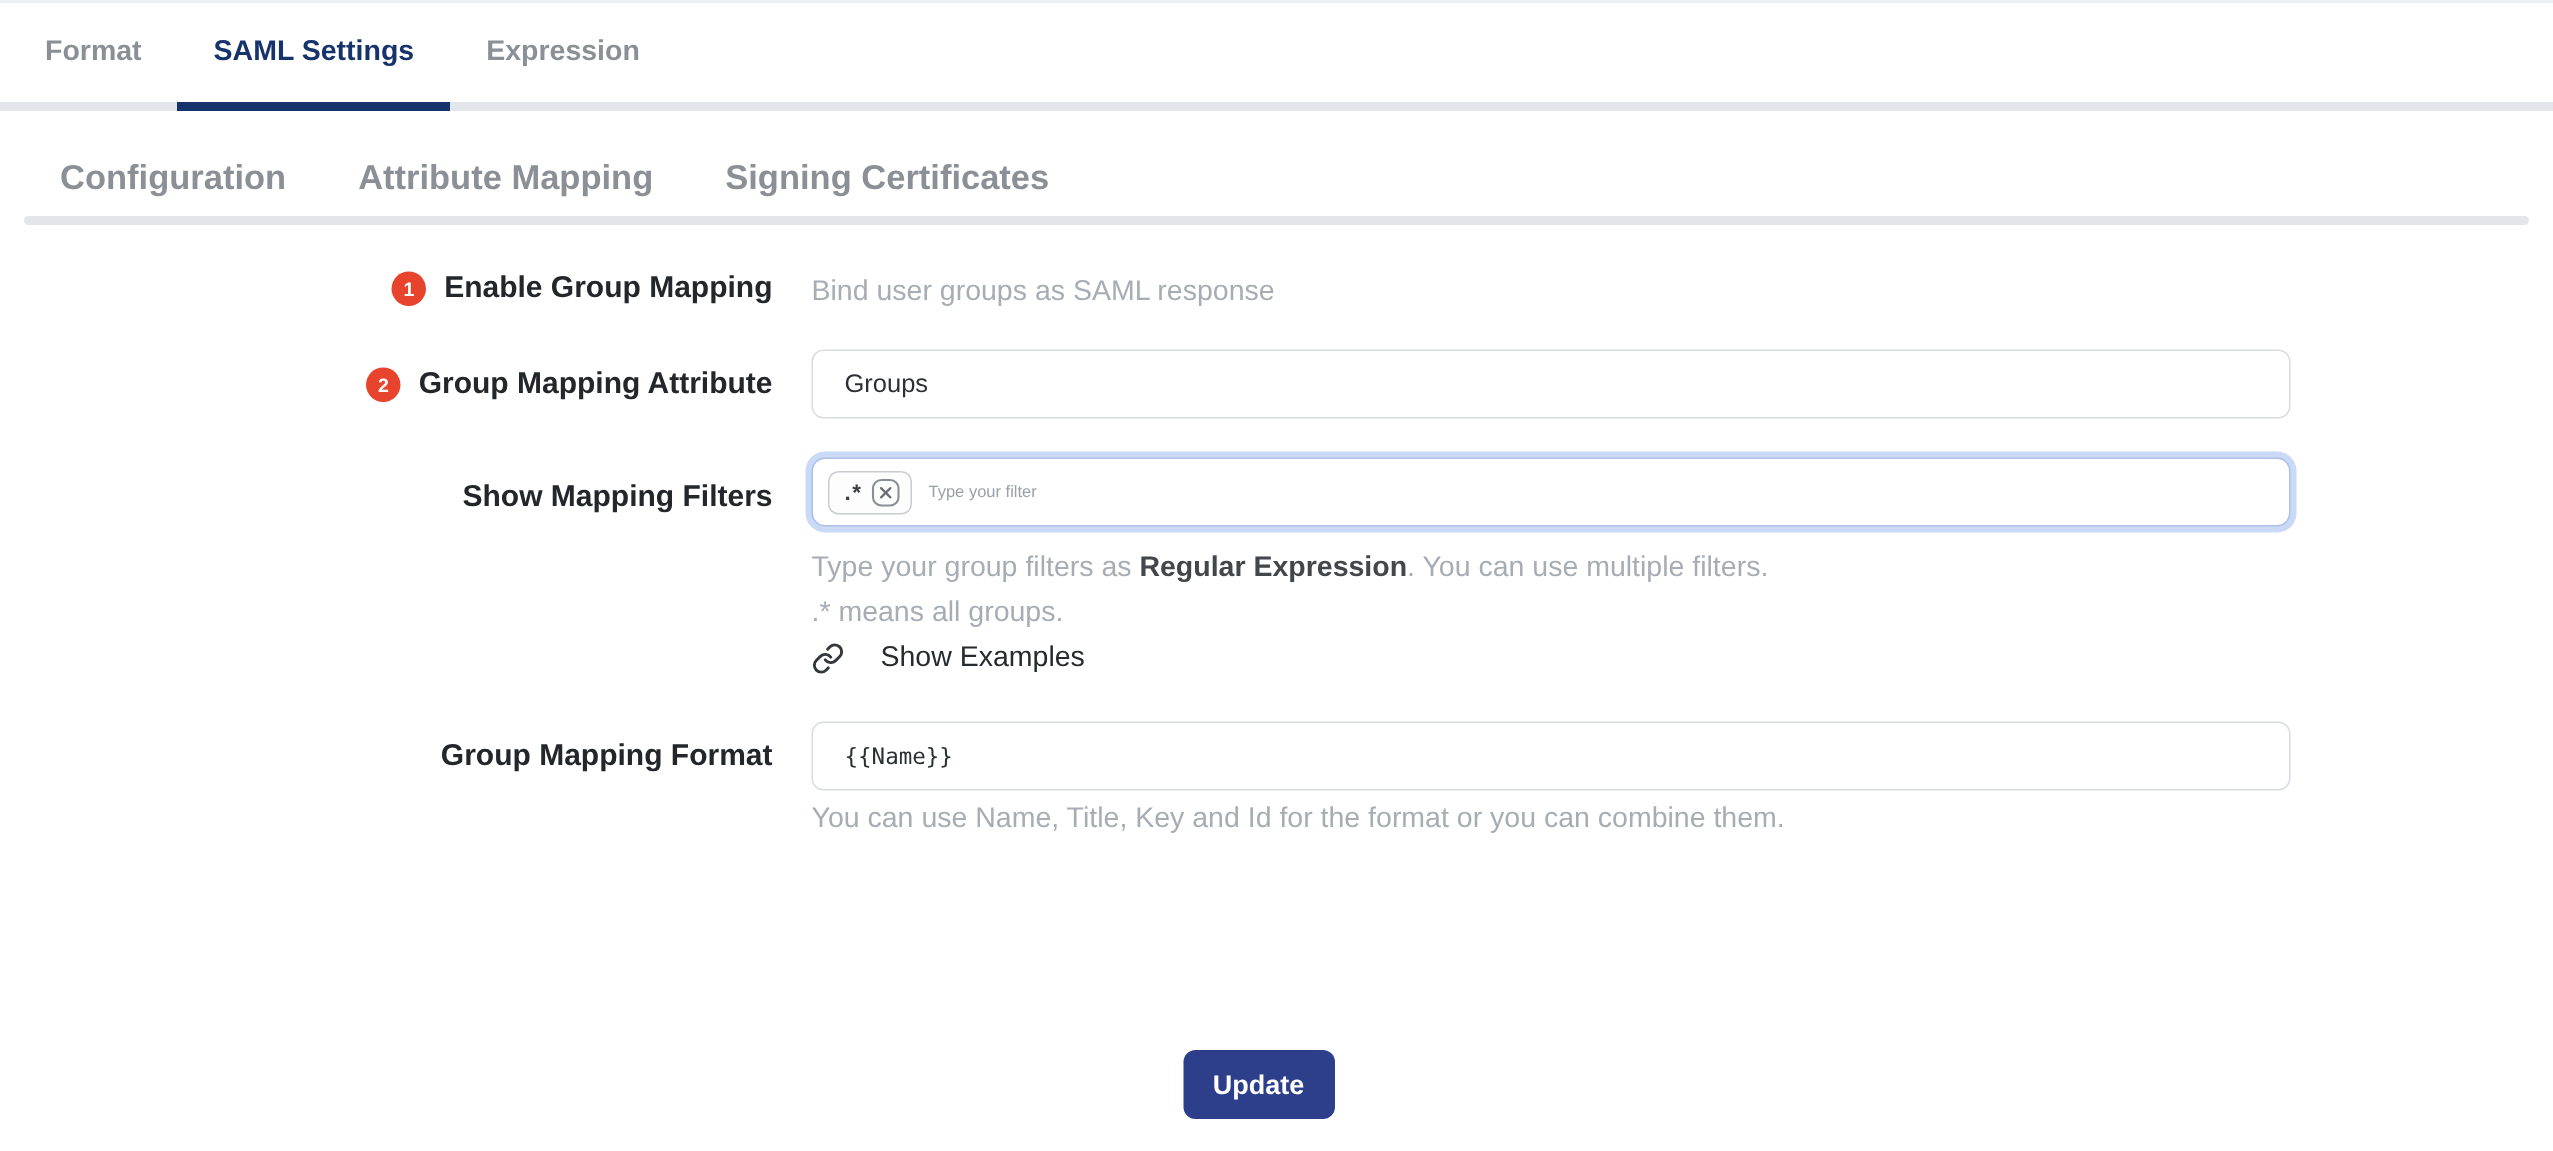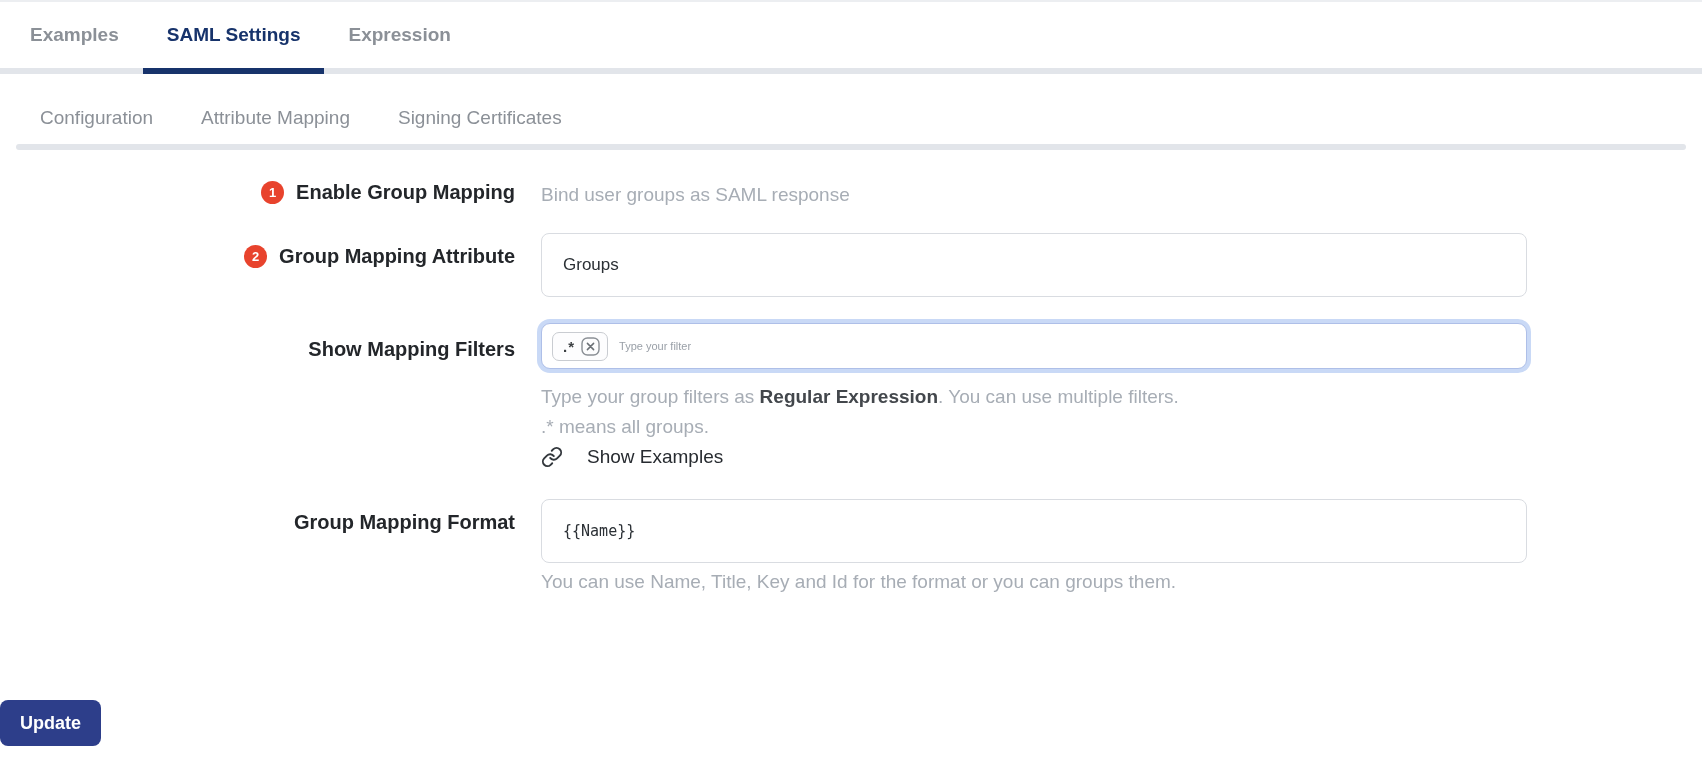--- a/index.html
+++ b/index.html
@@ -13,21 +13,21 @@
     font-size:19px; font-weight:700; color:#8b9097; cursor:pointer; }
   .main-tab.active { color:#17336b; }
   .main-tab.active::after { content:""; position:absolute; left:0; right:0; bottom:-6px;
     height:6px; background:#17336b; z-index:2; }
   .main-divider { height:6px; background:#e2e5ea; width:100%; }
 
   
   .sub-tabbar { position:relative; margin-top:24px; }
   .sub-tabs { display:flex; align-items:center; height:52px; padding-left:16px; }
   .sub-tab { position:relative; padding:0 24px; height:52px; display:flex; align-items:center;
-    font-size:19px; font-weight:400; color:#8b9097; cursor:pointer; }
+    font-size:23px; font-weight:700; color:#8b9097; cursor:pointer; }
   .sub-tab.active { color:#17336b; }
   .sub-tab.active::after { content:""; position:absolute; left:0; right:0; bottom:-6px;
     height:6px; background:#17336b; z-index:2; }
   .sub-divider { height:6px; background:#e2e5ea; margin:0 16px; border-radius:3px; }
 
   
   .form { margin-top:28px; }
   .form-row { display:grid; grid-template-columns:515px 986px; column-gap:26px; align-items:start; }
   .label-cell { display:flex; justify-content:flex-end; align-items:center; gap:12px; }
   .label-text { font-size:20px; font-weight:700; color:#23262a; white-space:nowrap; }
@@ -38,21 +38,21 @@
   .row-toggle { margin-bottom:27px; }
   .row-toggle .label-cell { height:28px; }
   .toggle-line { display:flex; align-items:center; gap:13px; height:28px; }
   .toggle { width:42px; height:24px; border-radius:12px; background:#1f3a66; position:relative; cursor:pointer; }
   .toggle-knob { position:absolute; top:2px; right:2px; width:20px; height:20px; border-radius:50%; background:#ffffff; }
   .toggle-label { font-size:20px; font-weight:600; color:#23262a; }
   .helper { font-size:19px; color:#a7adb5; }
   .toggle-helper { margin-top:6px; }
 
   
-  .text-input { width:986px; height:64px; border:1px solid #d9dce1; border-radius:8px;
+  .text-input { width:986px; height:46px; border:1px solid #d9dce1; border-radius:8px;
     padding:0 21px; font-size:17px; color:#2b3035; background:#ffffff; outline:none;
     font-family:"Liberation Sans", sans-serif; }
   .text-input.mono { font-family:"DejaVu Sans Mono", monospace; font-size:15px; }
   .row-attribute { margin-bottom:26px; }
   .row-attribute .label-cell, .row-format .label-cell { height:46px; }
 
   
   .filters-box { width:986px; height:46px; border:1px solid #aebfe8; border-radius:9px;
     box-shadow:0 0 0 4px #c9d9f6; background:#ffffff; display:flex; align-items:center;
     padding:0 10px; gap:11px; }
@@ -69,32 +69,32 @@
   .filters-helpers { margin-top:13px; }
   .filters-helpers .h-line { line-height:30px; }
   .h-strong { color:#43474c; font-weight:600; }
   .examples-line { display:flex; align-items:center; gap:24px; height:30px; cursor:pointer; }
   .examples-text { font-size:19px; color:#272b30; }
 
   .row-format { margin-top:27px; }
   .format-helper { margin-top:8px; }
 
   
-  .footer { position:absolute; left:0; right:0; top:700px; display:flex; justify-content:flex-start; padding-right:24px; }
+  .footer { position:absolute; left:0; right:0; top:700px; display:flex; justify-content:center; padding-right:24px; }
   .update-btn { width:101px; height:46px; border:none; border-radius:8px; background:#2d3e8a;
     color:#ffffff; font-size:18px; font-weight:600; cursor:pointer;
     font-family:"Liberation Sans", sans-serif; }
 </style>
 </head>
 <body>
 
 <div class="main-tabbar">
   <div class="main-tabs">
     <div class="main-tab">
-        <span>Examples</span>
+        <span>Format</span>
       </div>
     <div class="main-tab active">
         <span>SAML Settings</span>
       </div>
     <div class="main-tab">
         <span>Expression</span>
       </div>
   </div>
   <div class="main-divider"></div>
 </div>
@@ -168,21 +168,21 @@
       </div>
     </div>
   </div>
 
   <div class="form-row row-format">
     <div class="label-cell">
       <span class="label-text">Group Mapping Format</span>
     </div>
     <div>
       <input class="text-input mono" type="text" value="{{Name}}" style="">
-      <div class="helper format-helper">You can use Name, Title, Key and Id for the format or you can groups them.</div>
+      <div class="helper format-helper">You can use Name, Title, Key and Id for the format or you can combine them.</div>
     </div>
   </div>
 
 </div>
 
 <div class="footer">
   <button class="update-btn">Update</button>
 </div>
 
 </body></html>

